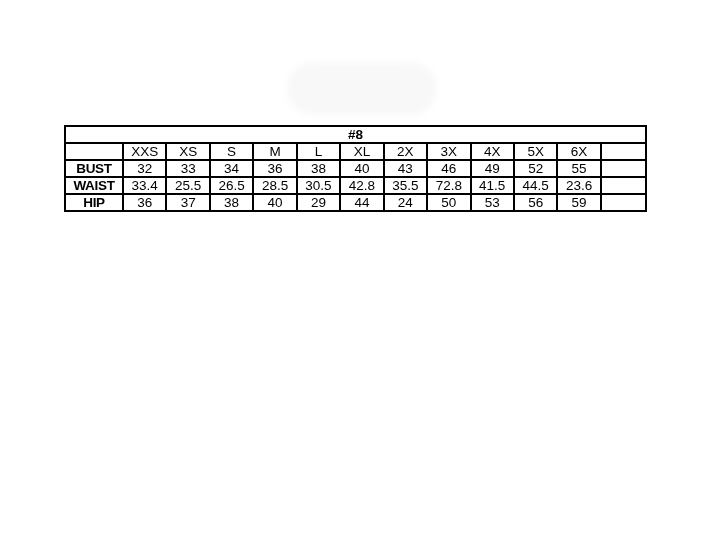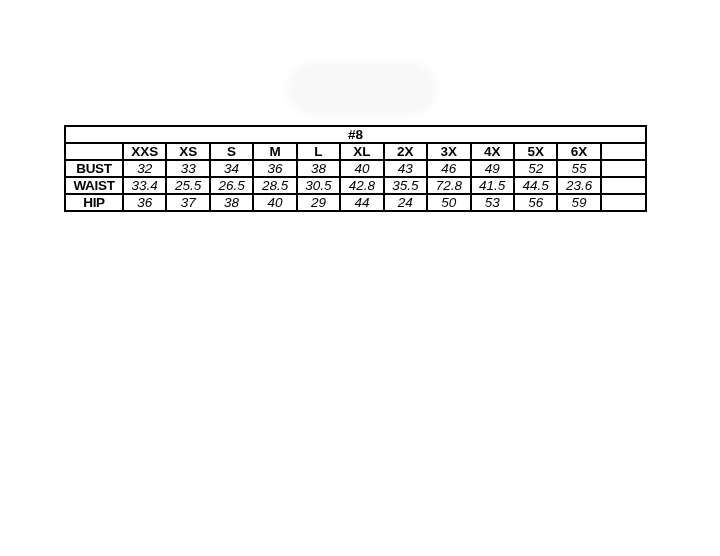--- a/index.html
+++ b/index.html
@@ -45,32 +45,31 @@
     overflow: hidden;
     white-space: nowrap;
   }
   td.style-cell {
     height: 18px;
     text-align: left;
     padding-left: 4px;
     font-weight: bold;
   }
   td.header-cell {
-    font-weight: bold;
+    font-weight: normal;
   }
   td.label-cell {
     text-align: left;
     padding-left: 3px;
     font-weight: bold;
     letter-spacing: -0.3px;
     margin-left: 44px;
   }
   td.value-cell {
     font-weight: normal;
-    font-style: italic;
   }
   td.empty-cell {
     font-weight: normal;
   }
 </style>
 </head>
 <body>
 
 <div class="page">
 

